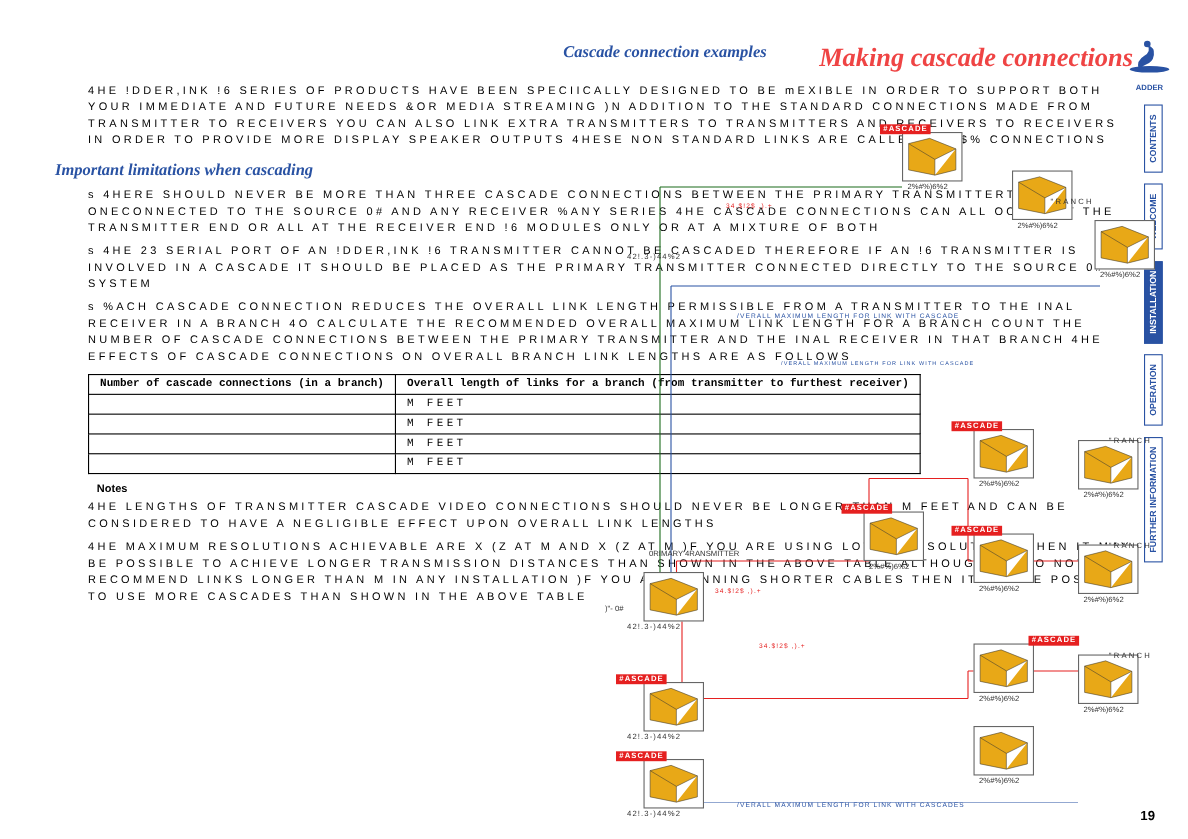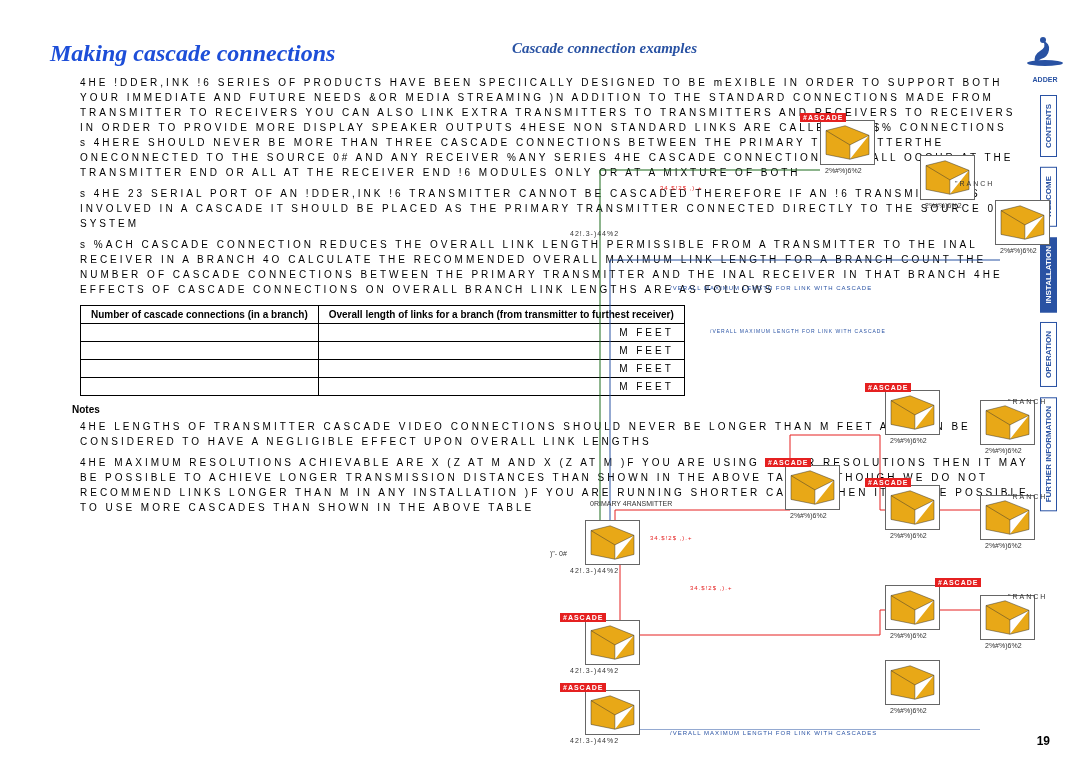--- a/index.html
+++ b/index.html
@@ -1,26 +1,26 @@
 <!DOCTYPE html>
 <html><head>
 <meta charset="utf-8">
 <style>
 * { margin: 0; padding: 0; box-sizing: border-box; }
 body { font-family: Georgia, serif; width: 1080px; height: 763px; background: #fff; position: relative; overflow: hidden; }
 .page { padding: 40px 50px; position: relative; }
-.main-title { color: #1d4ed8; font-size: 24px; font-style: italic; font-weight: bold; margin-bottom: 8px; }
+.main-title { color: #ef4444; font-size: 24px; font-style: italic; font-weight: bold; margin-bottom: 8px; text-align: right; }
 .sub-title { color: #2952a3; font-size: 15px; font-style: italic; font-weight: bold; position: absolute; left: 512px; top: 40px; }
 .section-title { color: #2952a3; font-size: 15px; font-style: italic; font-weight: bold; margin-top: 12px; margin-bottom: 6px; }
 .body-text { font-family: Arial, sans-serif; font-size: 10px; letter-spacing: 3px; line-height: 1.5; color: #000; }
 .indent { margin-left: 30px; }
 table.cascade-table { border-collapse: collapse; margin: 8px 0 8px 30px; font-family: Arial, sans-serif; font-size: 10px; }
-table.cascade-table th, table.cascade-table td { border: 1px solid #000; padding: 3px 10px; text-align: right; }
+table.cascade-table th, table.cascade-table td { border: 1px solid #000; padding: 3px 10px; text-align: left; font-family: Liberation Mono, monospace; }
 table.cascade-table th { font-weight: bold; }
-.notes-heading { font-weight: bold; font-family: Arial, sans-serif; font-size: 10px; margin: 6px 0 4px 22px; }
+.notes-heading { font-weight: bold; font-family: Arial, sans-serif; font-size: 10px; margin: 6px 0 4px 38px; }
 .sidebar { position: absolute; right: 12px; top: 95px; width: 28px; }
 .side-tab { writing-mode: vertical-rl; transform: rotate(180deg); font-family: Arial, sans-serif; font-size: 8px; font-weight: bold; padding: 8px 3px; margin-bottom: 10px; border: 1px solid #2952a3; text-align: center; display: block; text-decoration: none; }
 .side-tab.inactive { color: #2952a3; background: #fff; }
 .side-tab.active { color: #fff; background: #2952a3; }
 .logo { position: absolute; right: 15px; top: 35px; width: 40px; height: 50px; }
 .logo-snake { width: 40px; height: 35px; position: relative; }
 .logo-text { font-family: Arial, sans-serif; font-size: 7px; font-weight: bold; color: #2952a3; text-align: center; margin-top: 2px; }
 .page-num { position: absolute; right: 30px; bottom: 15px; font-family: Arial, sans-serif; font-size: 12px; font-weight: bold; }
 .diagram-area { position: absolute; left: 540px; top: 80px; width: 480px; height: 650px; }
 .receiver { position: absolute; width: 55px; height: 45px; border: 1px solid #666; background: #fff; }
@@ -33,20 +33,21 @@
 </style>
 </head>
 <body>
 
 <div class="page">
   <h1 class="main-title">Making cascade connections</h1>
   <h2 class="sub-title">Cascade connection examples</h2>
 
   <p class="body-text indent">4HE !DDER,INK !6 SERIES OF PRODUCTS HAVE BEEN SPECIICALLY DESIGNED TO BE mEXIBLE IN ORDER TO SUPPORT BOTH YOUR IMMEDIATE AND FUTURE NEEDS &amp;OR MEDIA STREAMING )N ADDITION TO THE STANDARD CONNECTIONS MADE FROM TRANSMITTER TO RECEIVERS YOU CAN ALSO LINK EXTRA TRANSMITTERS TO TRANSMITTERS AND RECEIVERS TO RECEIVERS IN ORDER TO PROVIDE MORE DISPLAY SPEAKER OUTPUTS 4HESE NON STANDARD LINKS ARE CALLED#!3#!$% CONNECTIONS</p>
 
+  <h3 class="section-title">Important limitations when cascading</h3>
 
   <p class="body-text indent">s 4HERE SHOULD NEVER BE MORE THAN THREE CASCADE CONNECTIONS BETWEEN THE PRIMARY TRANSMITTERTHE ONECONNECTED TO THE SOURCE 0# AND ANY RECEIVER %ANY SERIES 4HE CASCADE CONNECTIONS CAN ALL OCCUR AT THE TRANSMITTER END OR ALL AT THE RECEIVER END !6     MODULES ONLY OR AT A MIXTURE OF BOTH</p>
   <p class="body-text indent" style="margin-top:6px;">s 4HE 23     SERIAL PORT OF AN !DDER,INK !6     TRANSMITTER CANNOT BE CASCADED THEREFORE IF AN !6     TRANSMITTER IS INVOLVED IN A CASCADE IT SHOULD BE PLACED AS THE PRIMARY TRANSMITTER CONNECTED DIRECTLY TO THE SOURCE 0# SYSTEM</p>
   <p class="body-text indent" style="margin-top:6px;">s %ACH CASCADE CONNECTION REDUCES THE OVERALL LINK LENGTH PERMISSIBLE FROM A TRANSMITTER TO THE INAL RECEIVER IN A BRANCH 4O CALCULATE THE RECOMMENDED OVERALL MAXIMUM LINK LENGTH FOR A BRANCH COUNT THE NUMBER OF CASCADE CONNECTIONS BETWEEN THE PRIMARY TRANSMITTER AND THE INAL RECEIVER IN THAT BRANCH 4HE EFFECTS OF CASCADE CONNECTIONS ON OVERALL BRANCH LINK LENGTHS ARE AS FOLLOWS</p>
 
   <table class="cascade-table">
     <thead>
       <tr>
         <th>Number of cascade connections (in a branch)</th>
         <th>Overall length of links for a branch (from transmitter to furthest receiver)</th>

